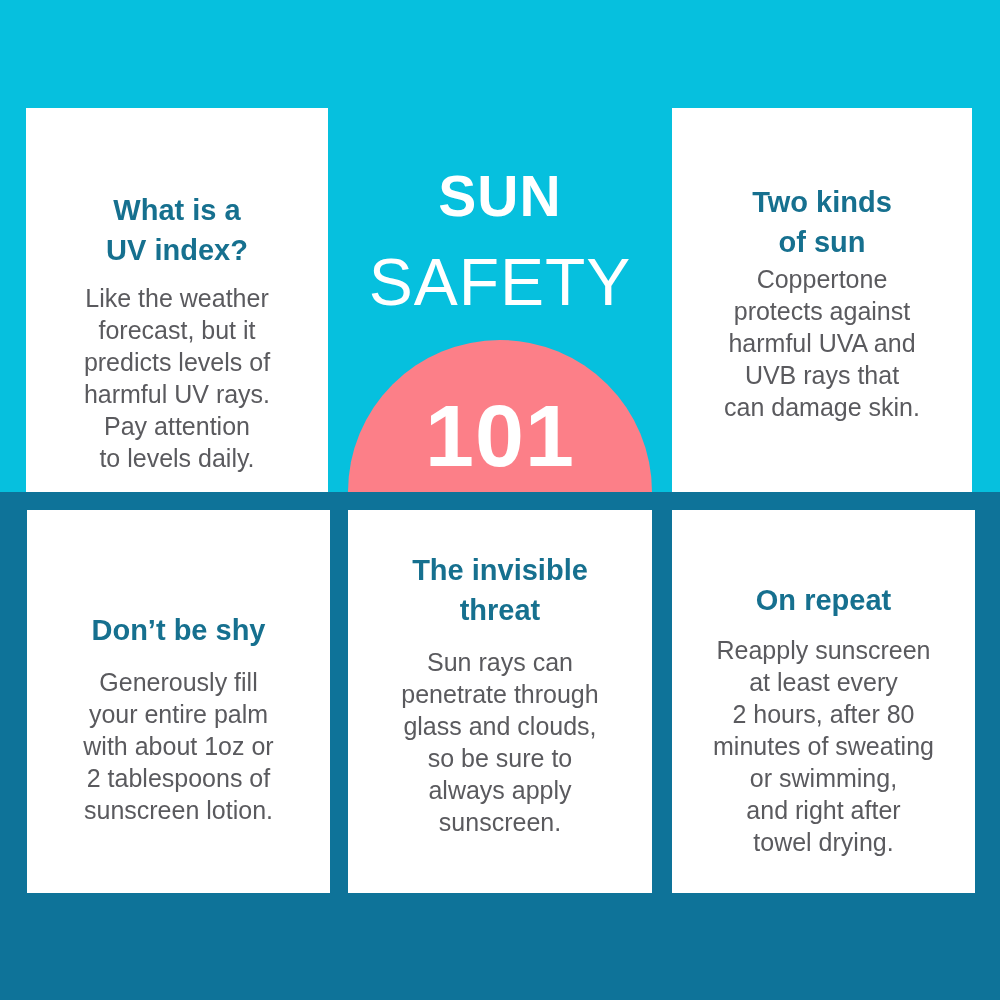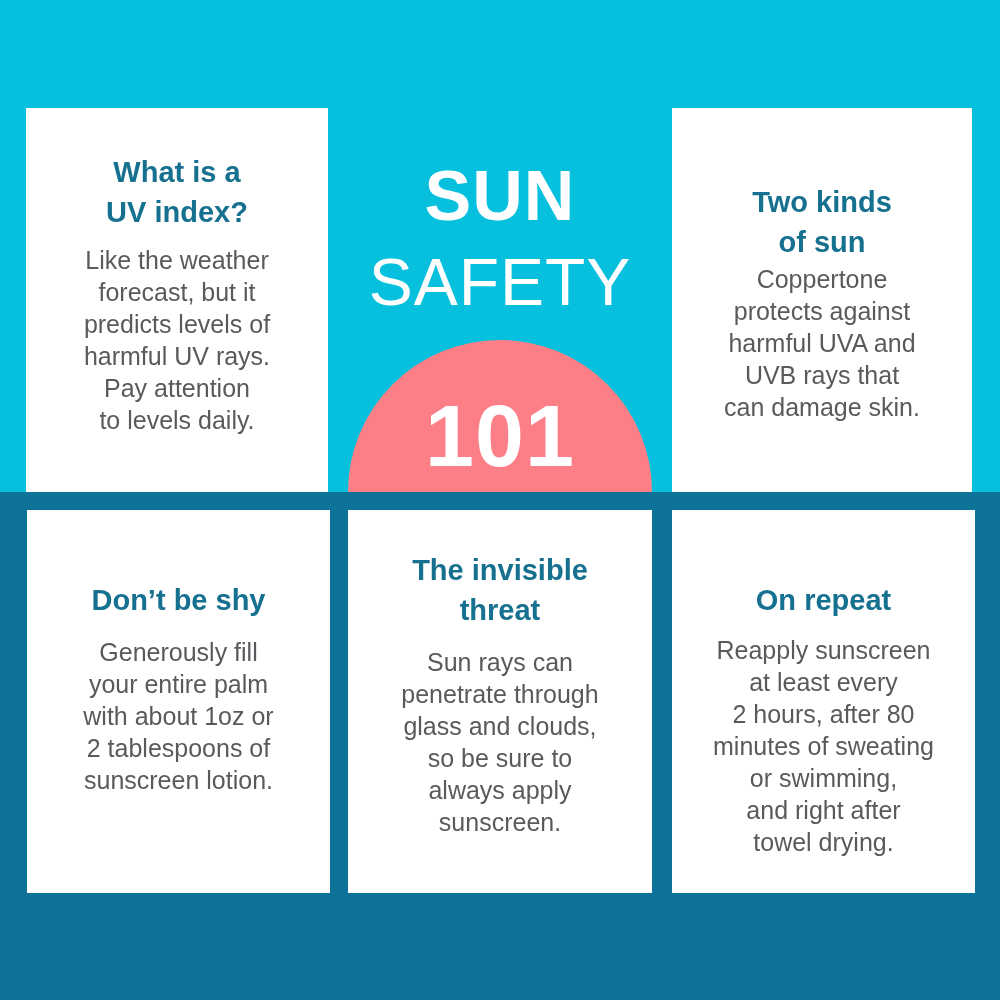--- a/index.html
+++ b/index.html
@@ -41,21 +41,21 @@
     z-index: 4;
   }
   .logo-sun {
     position: absolute;
     left: 0;
     top: 0;
     width: 304px;
     text-align: center;
     color: #FFFFFF;
     font-weight: bold;
-    font-size: 70px;
+    font-size: 57px;
     line-height: 92px;
     letter-spacing: 1px;
   }
   .logo-safety {
     position: absolute;
     left: 0;
     top: 96px;
     width: 304px;
     text-align: center;
     color: #FFFFFF;
@@ -113,34 +113,34 @@
     line-height: 32px;
     margin: 0;
     padding: 0 6px;
     white-space: pre-line;
     font-weight: normal;
   }
 
   
   #card-uv-index {
     left: 26px;  top: 108px;  width: 302px; height: 384px;
-    padding-top: 44px;
+    padding-top: 82px;
   }
   #card-uv-index .card-body { margin-top: 12px; }
 
   #card-two-kinds {
     left: 672px; top: 108px;  width: 300px; height: 384px;
     padding-top: 74px;
   }
   #card-two-kinds .card-body { margin-top: 1px; }
 
   
   #card-dont-be-shy {
     left: 27px;  top: 510px;  width: 303px; height: 383px;
-    padding-top: 70px;
+    padding-top: 100px;
   }
   #card-dont-be-shy .card-body { margin-top: 16px; }
 
   #card-invisible-threat {
     left: 348px; top: 510px;  width: 304px; height: 383px;
     padding-top: 40px;
   }
   #card-invisible-threat .card-body { margin-top: 16px; }
 
   #card-on-repeat {

